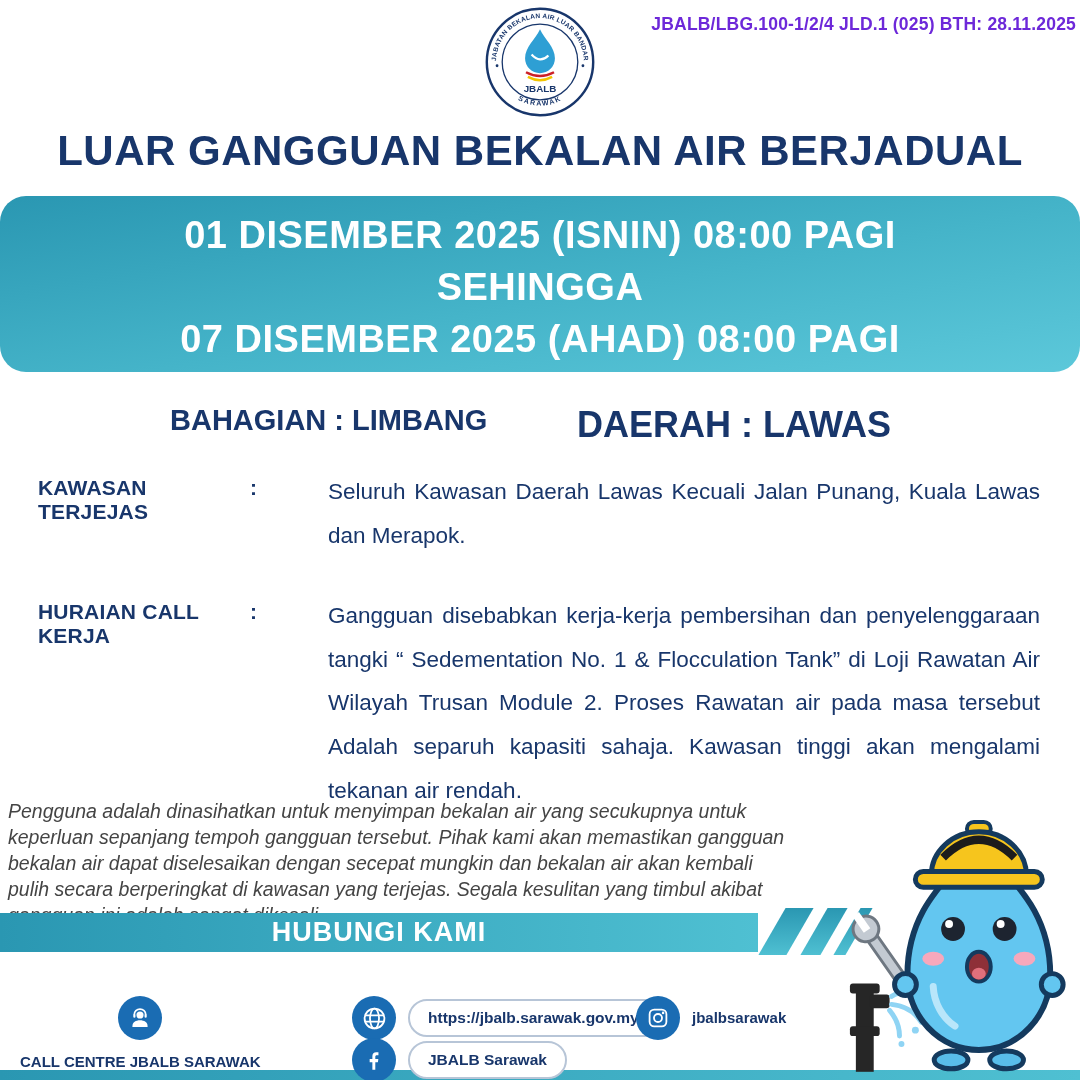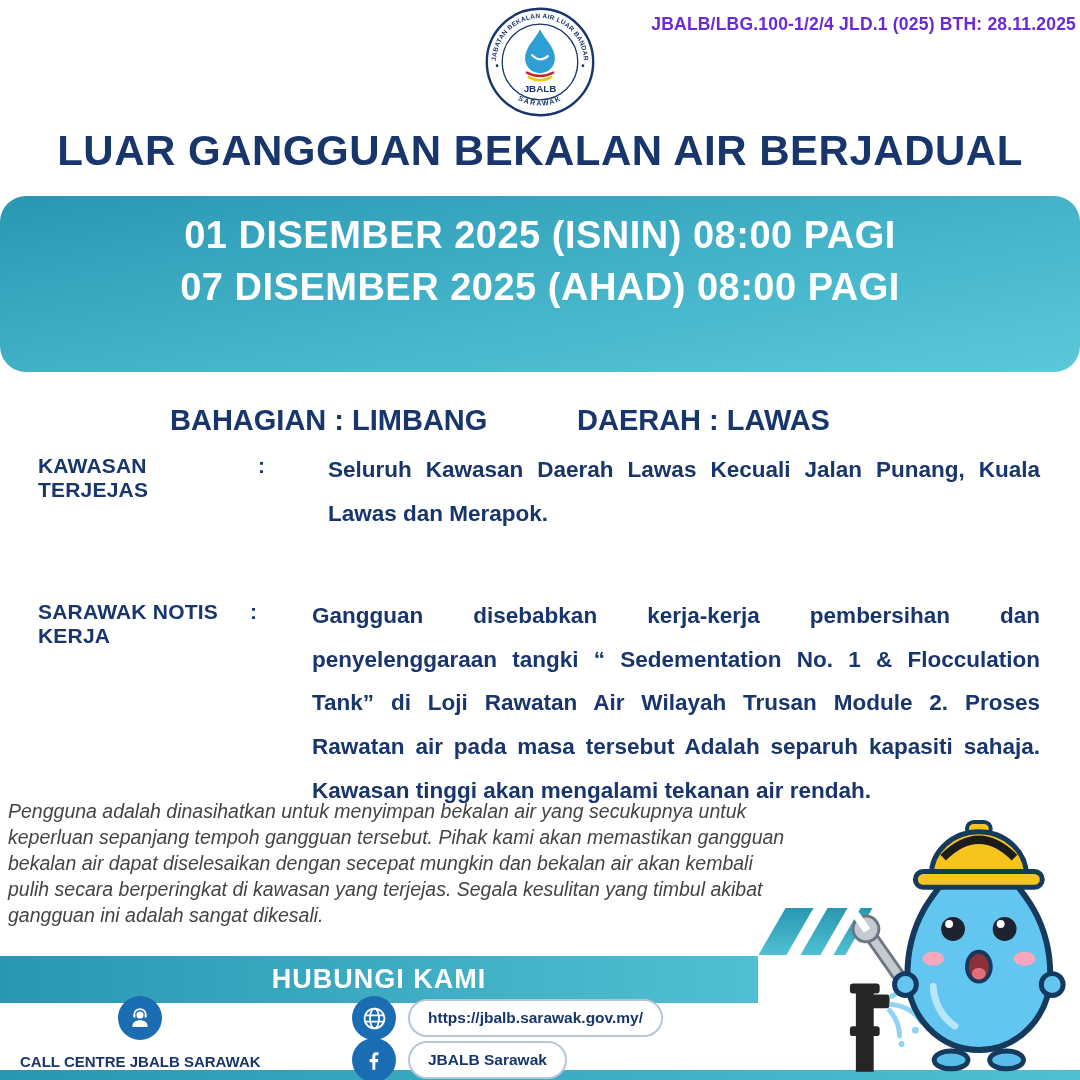--- a/index.html
+++ b/index.html
@@ -21,38 +21,38 @@
   }
   
   .banner {
     position:absolute; top:196px; left:0; width:1080px; height:176px;
     background:linear-gradient(170deg,#2a97b2 0%, #45b4c9 55%, #5cc8da 100%);
     color:#fff; text-align:center; font-weight:700; padding-top:13px;border-radius:26px;
   }
   .banner .line { font-size:38px; line-height:52px; letter-spacing:.5px; }
   
   .region-bahagian { position:absolute; top:404px; left:170px; font-size:29px; font-weight:700; }
-  .region-daerah   { position:absolute; top:404px; left:577px; font-size:29px; font-weight:700; }
+  .region-daerah   { position:absolute; top:404px; left:577px; font-size:36px; font-weight:700; }
   
   .detail-row {
     position:absolute; left:38px; right:40px;
     display:grid; grid-template-columns:212px 62px 1fr; align-items:start;
   }
-  .detail-row.row1 { top:448px;gap:8px; }
+  .detail-row.row1 { top:470px; }
   .detail-row.row2 { top:594px; }
   .d-label, .d-colon { font-size:21px; font-weight:700; padding-top:6px; letter-spacing:.2px; }
-  .d-text  { font-size:22.5px; font-weight:700; line-height:1.94; text-align:justify; }
+  .d-text  { font-size:22.5px; font-weight:400; line-height:1.94; text-align:justify;margin-left:16px; }
   
   .advisory {
     position:absolute; top:799px; left:8px; width:788px;
     font-size:19.5px; font-style:italic; color:#444444; line-height:1.33; font-weight:400;
   }
   
   .contact-bar {
-    position:absolute; top:956px; left:0; width:758px; height:47px;
+    position:absolute; top:913px; left:0; width:758px; height:39px;
     background:linear-gradient(90deg,#2a97b2,#4fc0d2);
     color:#fff; font-size:27px; font-weight:700; letter-spacing:1px;
     display:flex; align-items:center; justify-content:center;
   }
   .stripe {
     position:absolute; top:908px; height:47px;
     background:linear-gradient(180deg,#2a97b2,#4fc0d2);
     transform:skewX(-30deg);
   }
   .stripe.s1 { left:772px; width:28px; }
@@ -111,34 +111,35 @@
       <path d="M45 71 q15 8 30 0" stroke="#cc2128" stroke-width="2.6" fill="none"></path>
       <path d="M47 76 q13 7 26 0" stroke="#f2c500" stroke-width="2.6" fill="none"></path>
       <text x="60" y="92" font-size="10.5" font-weight="bold" fill="#18366b" text-anchor="middle">JBALB</text>
     </svg>
   </div>
 
   <div class="title">LUAR GANGGUAN BEKALAN AIR BERJADUAL</div>
 
   <div class="banner">
     <div class="line">01 DISEMBER 2025 (ISNIN) 08:00 PAGI</div>
+    <div class="line">SEHINGGA</div>
     <div class="line">07 DISEMBER 2025 (AHAD) 08:00 PAGI</div>
   </div>
 
   <div class="region-bahagian">BAHAGIAN : LIMBANG</div>
   <div class="region-daerah">DAERAH : LAWAS</div>
 
   <div class="detail-row row1">
     <div class="d-label">KAWASAN TERJEJAS</div>
     <div class="d-colon">:</div>
     <div class="d-text">Seluruh Kawasan Daerah Lawas Kecuali Jalan Punang, Kuala Lawas dan Merapok.</div>
   </div>
 
   <div class="detail-row row2">
-    <div class="d-label">SARAWAK NOTIS KERJA</div>
+    <div class="d-label">HURAIAN CALL KERJA</div>
     <div class="d-colon">:</div>
     <div class="d-text">Gangguan disebabkan kerja-kerja pembersihan dan penyelenggaraan tangki “ Sedementation No. 1 &amp; Flocculation Tank” di Loji Rawatan Air Wilayah Trusan Module 2. Proses Rawatan air pada masa tersebut Adalah separuh kapasiti sahaja. Kawasan tinggi akan mengalami tekanan air rendah.</div>
   </div>
 
   <div class="advisory">Pengguna adalah dinasihatkan untuk menyimpan bekalan air yang secukupnya untuk keperluan sepanjang tempoh gangguan tersebut. Pihak kami akan memastikan gangguan bekalan air dapat diselesaikan dengan secepat mungkin dan bekalan air akan kembali pulih secara berperingkat di kawasan yang terjejas. Segala kesulitan yang timbul akibat gangguan ini adalah sangat dikesali.</div>
 
   <div class="contact-bar">
     <span>HUBUNGI KAMI</span>
   </div>
   <div class="stripe s1"></div>
@@ -166,20 +167,32 @@
         <g stroke="#fff" stroke-width="1.6" fill="none">
           <circle cx="12" cy="12" r="8.8"></circle>
           <ellipse cx="12" cy="12" rx="4" ry="8.8"></ellipse>
           <path d="M3.8 9.2h16.4M3.8 14.8h16.4"></path>
         </g>
       </svg>
     </div>
     <div class="pill">https://jbalb.sarawak.gov.my/</div>
   </div>
 
+  <div class="c-item item-insta">
+    <div class="c-icon">
+      <svg viewBox="0 0 24 24" width="24" height="24">
+        <g stroke="#fff" stroke-width="1.8" fill="none">
+          <rect x="3.6" y="3.6" width="16.8" height="16.8" rx="4.6"></rect>
+          <circle cx="12" cy="12" r="4"></circle>
+        </g>
+        <circle cx="17.1" cy="6.9" r="1.3" fill="#fff"></circle>
+      </svg>
+    </div>
+    <div class="c-text">jbalbsarawak</div>
+  </div>
 
   <div class="c-item item-fb">
     <div class="c-icon">
       <svg viewBox="0 0 24 24" width="26" height="26">
         <path fill="#fff" d="M13.2 21v-7h2.4l.4-3h-2.8V9.1c0-.9.3-1.5 1.6-1.5h1.3V4.9c-.3 0-1.2-.1-2.1-.1-2.1 0-3.5 1.3-3.5 3.7V11H8v3h2.5v7Z"></path>
       </svg>
     </div>
     <div class="pill">JBALB Sarawak</div>
   </div>
 

